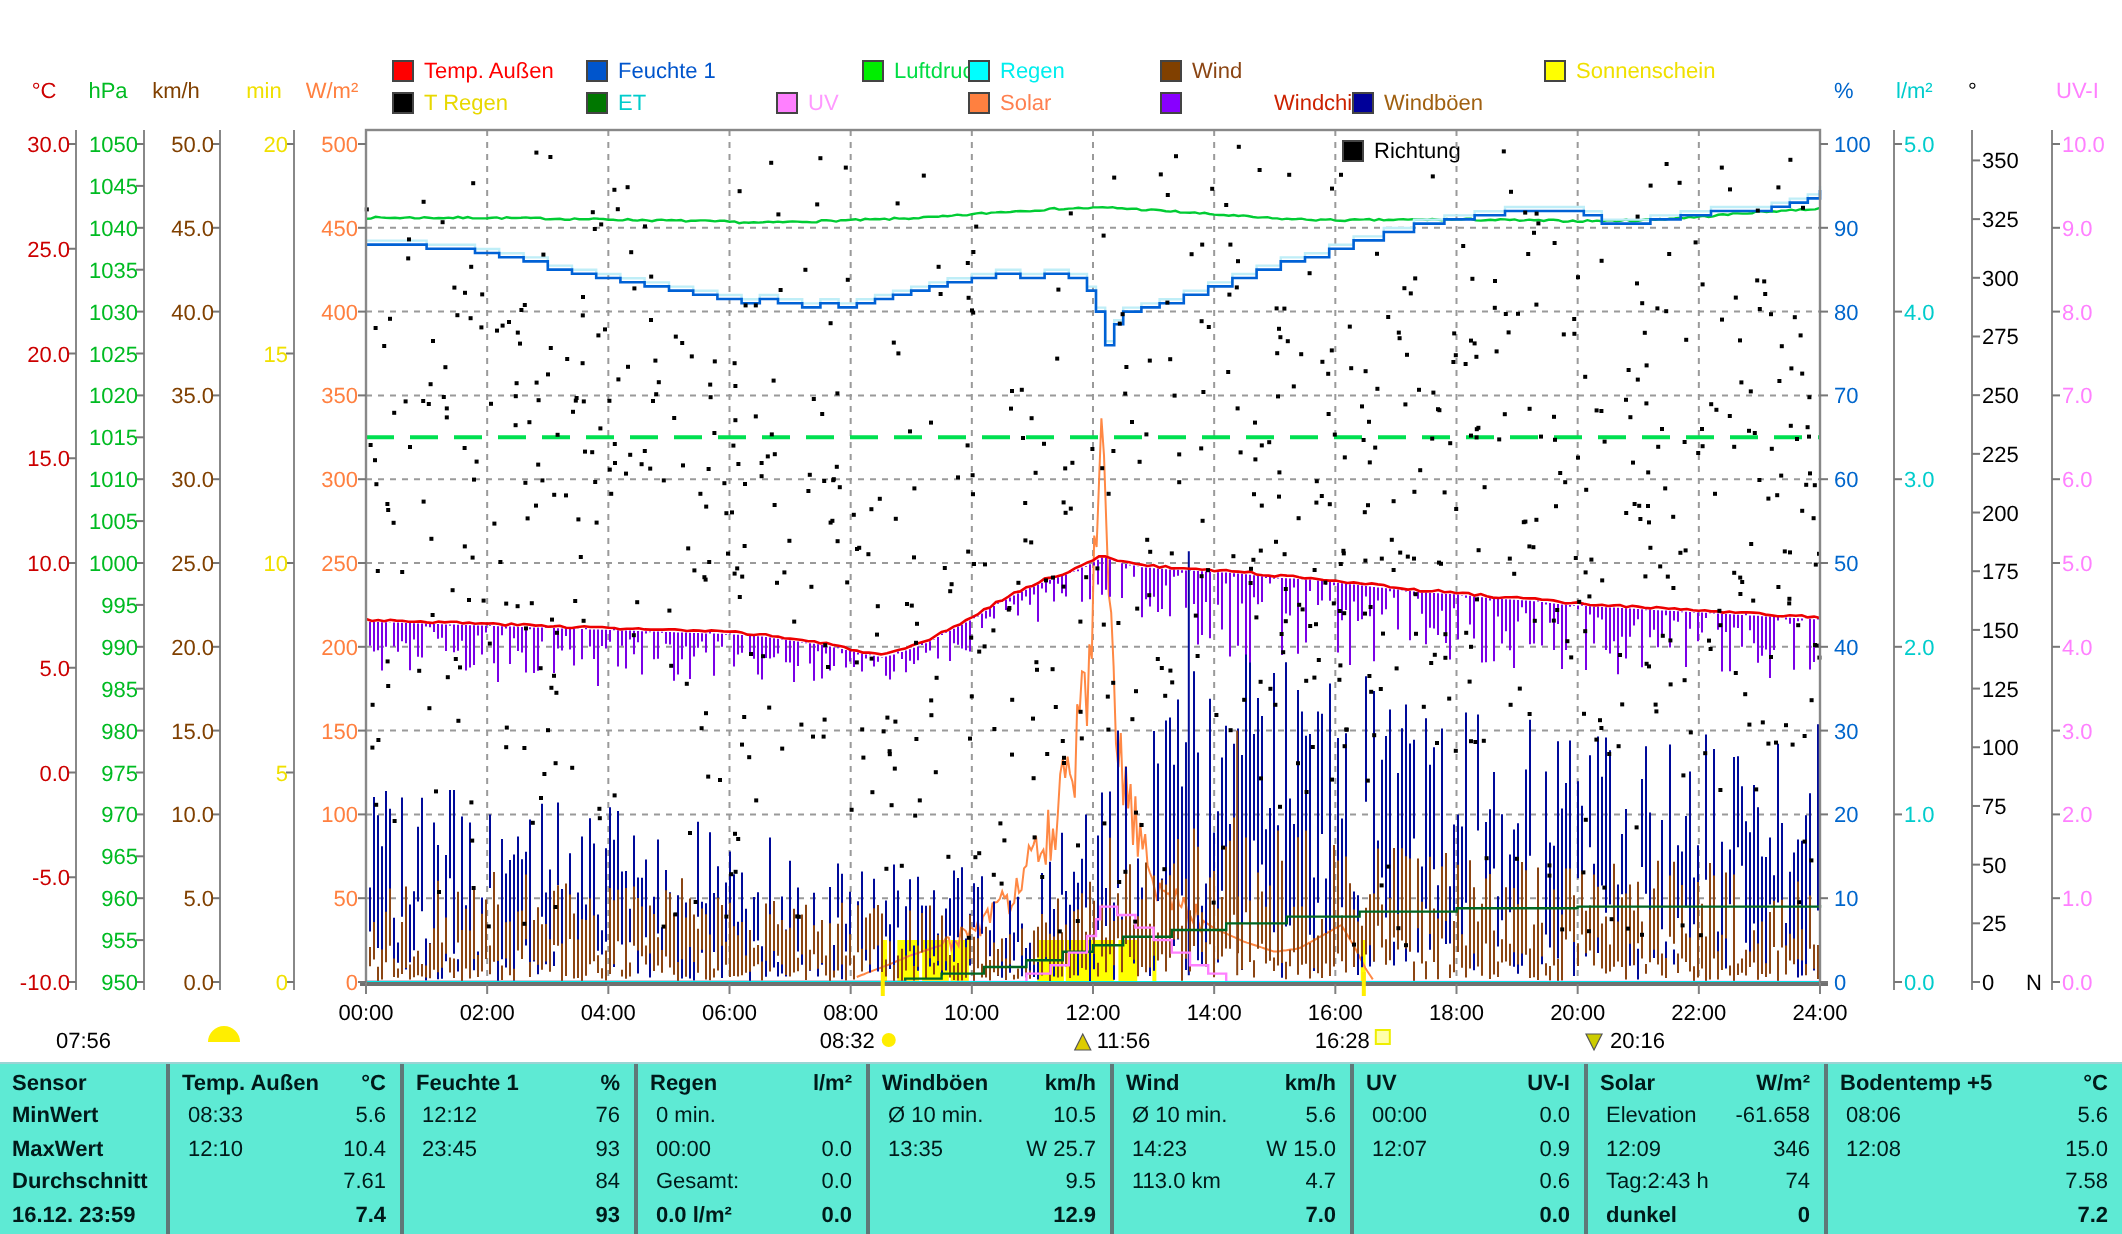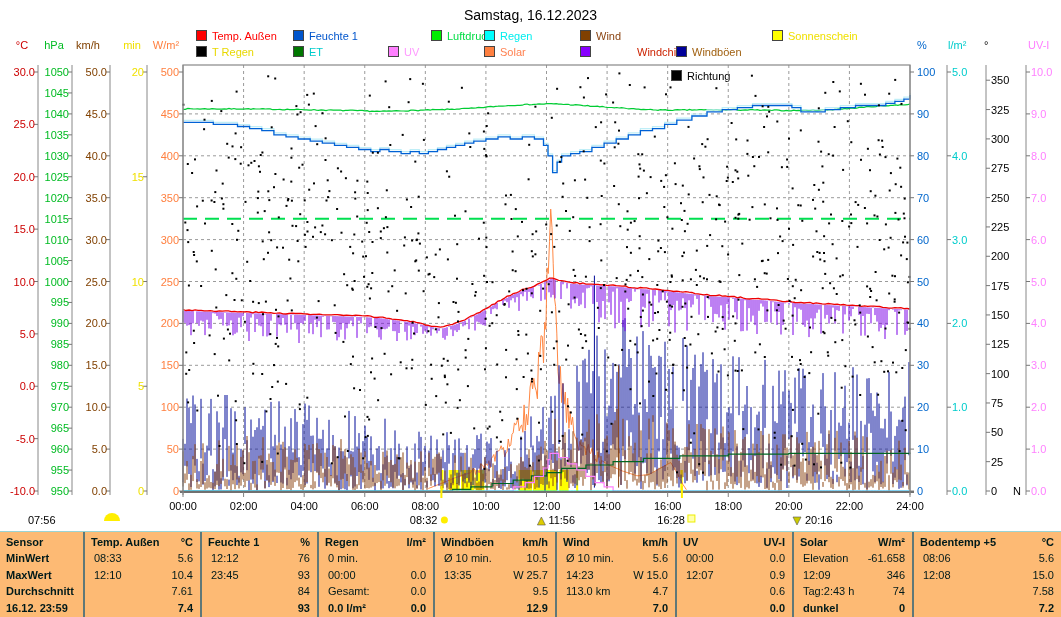--- a/index.html
+++ b/index.html
@@ -4,37 +4,36 @@
 <style>
   html,body{margin:0;padding:0;background:#fff;}
   .page{position:relative;width:1061px;height:617px;background:#fff;overflow:hidden;
         font-family:"Liberation Sans",sans-serif;}
   .title{position:absolute;top:7px;left:0;width:100%;text-align:center;font-size:14px;color:#000;}
   .legend{position:absolute;left:0;top:29px;width:1061px;height:34px;font-size:11px;}
   .legend-item{position:absolute;height:13px;display:flex;align-items:center;}
   .legend-box{width:9px;height:9px;border:1px solid #444;margin-right:5px;flex:0 0 auto;}
   #chart-svg{position:absolute;left:0;top:0;}
   #chart-svg text{font-family:"Liberation Sans",sans-serif;font-size:11px;}
-  .stats{position:absolute;left:0;top:531px;width:1061px;height:86px;background:#fdba74;
+  .stats{position:absolute;left:0;top:531px;width:1061px;height:86px;background:#5eead4;
          display:flex;font-size:11px;color:#001a1a;border-top:1px solid #9ad4d4;}
   .stats .col{box-sizing:border-box;height:100%;padding-top:2px;}
   .stats .col + .col{border-left:2px solid #5f7878;}
   .stats .r{height:16.4px;line-height:16.4px;display:flex;justify-content:space-between;white-space:nowrap;overflow:hidden;}
   .stats .r .lt{padding-left:9px;}
   .stats .r .rt{padding-right:7px;text-align:right;}
   .stats .hdr{font-weight:bold;}
   .stats .hdr .lt{padding-left:6px;}
   .stats .last{font-weight:bold;gap:24px;}
   .stats .labelcol .r{font-weight:bold;padding-left:6px;display:block;}
 </style>
 </head>
 <body>
 
 <div class="page">
-  <div class="title">Samstag, 16.12.2023</div>
   <div class="legend" id="legend">
       <div class="legend-item" style="left: 196px; top: 0px;">
         <span class="legend-box" style="background: rgb(255, 0, 0);"></span>
         <span style="color: rgb(255, 0, 0);">Temp. Außen</span>
       </div>
       <div class="legend-item" style="left: 293px; top: 0px;">
         <span class="legend-box" style="background: rgb(0, 85, 204);"></span>
         <span style="color: rgb(0, 85, 204);">Feuchte 1</span>
       </div>
       <div class="legend-item" style="left: 388px; top: 0px; padding-left: 43px;">

